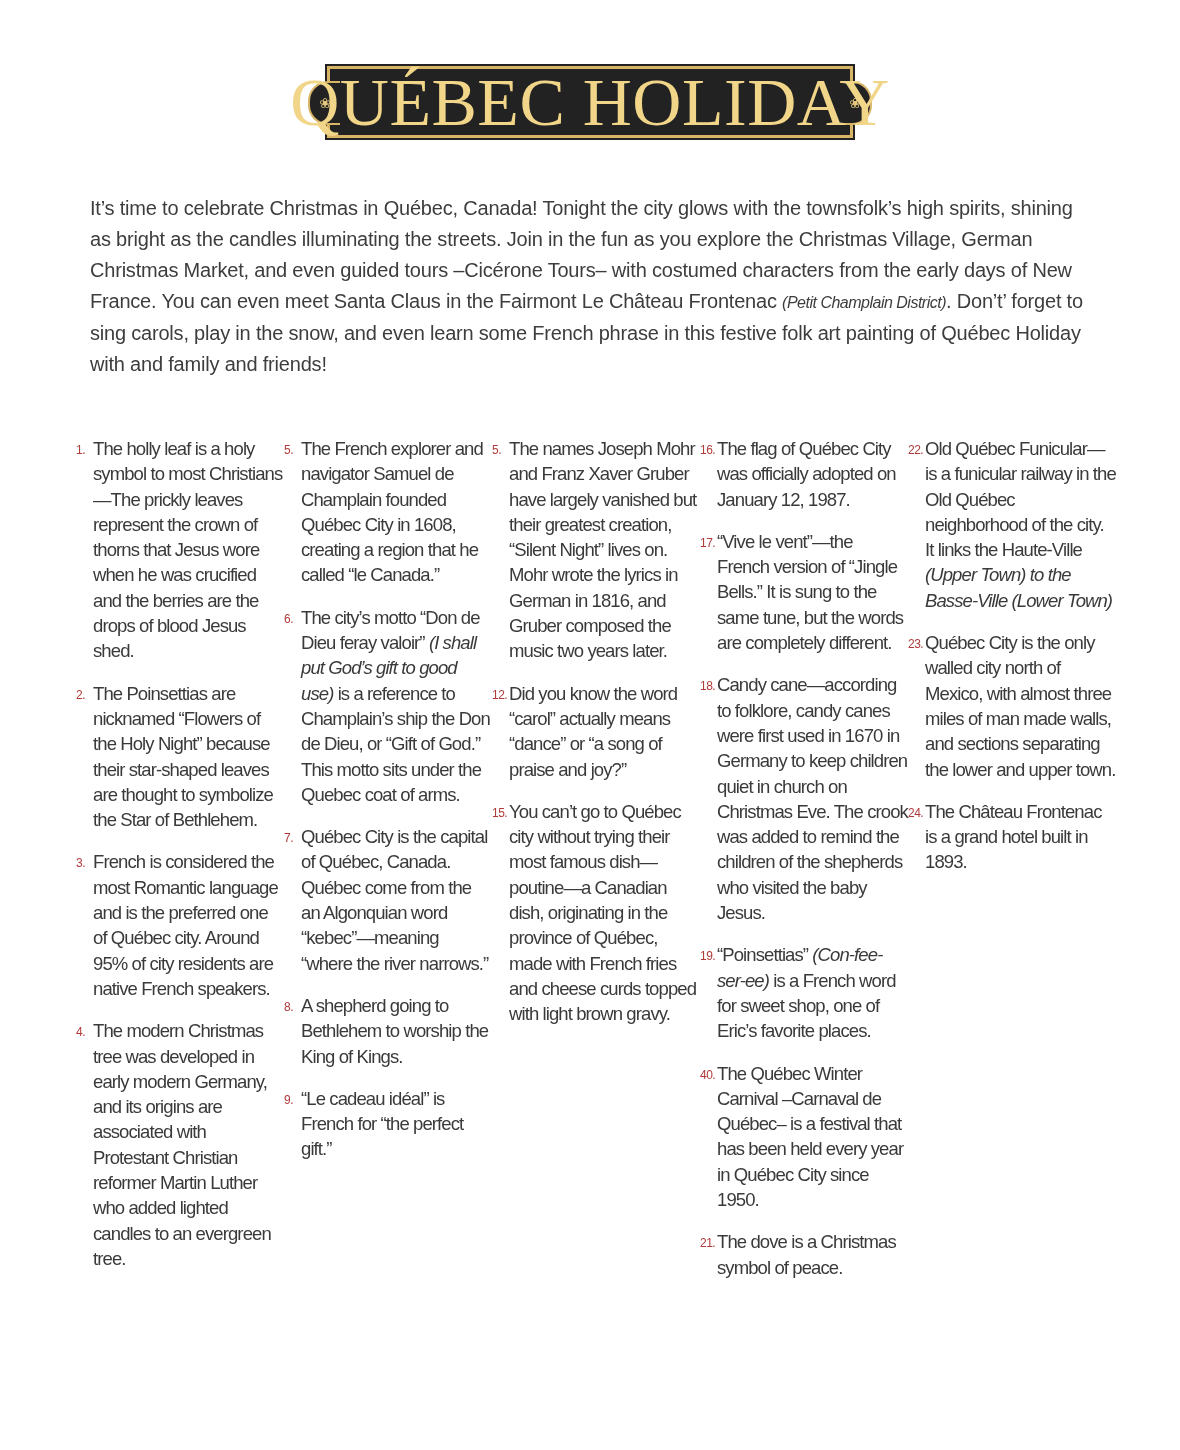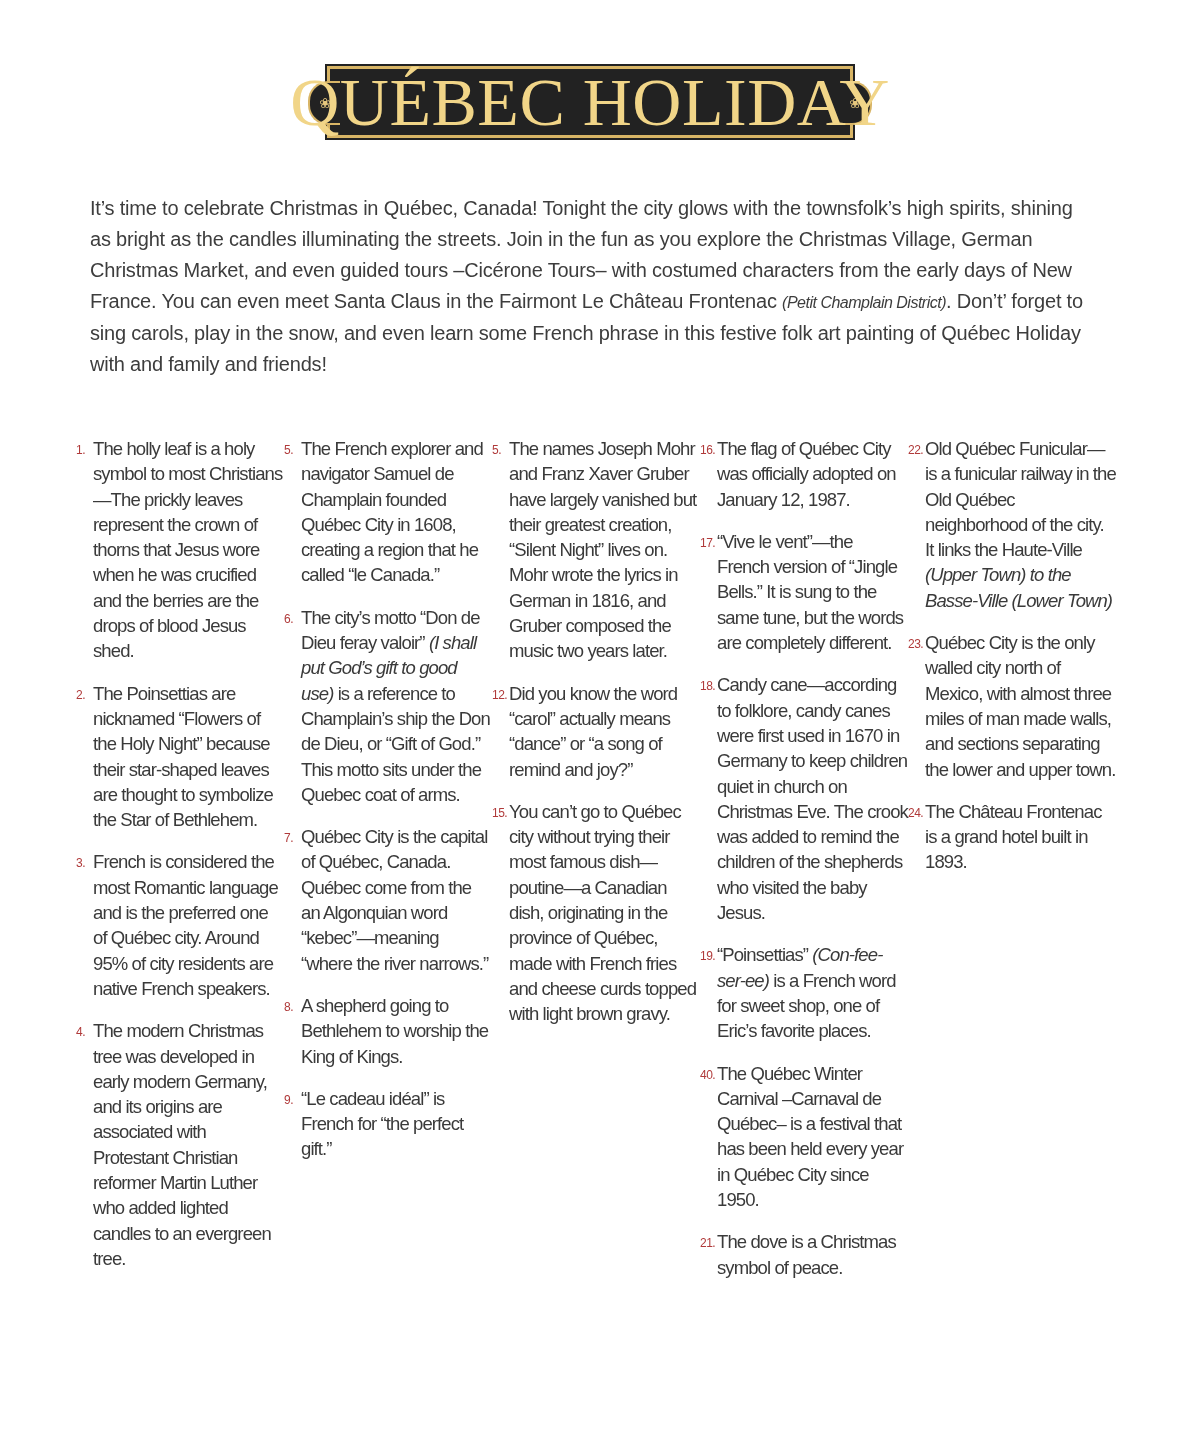--- a/index.html
+++ b/index.html
@@ -117,21 +117,21 @@
         <span class="txt"><span>“Le cadeau idéal” is French for “the perfect gift.”</span></span>
       </div>
   </div>
   <div class="col">
     <div class="fact">
         <span class="num">5.</span>
         <span class="txt"><span>The names Joseph Mohr and Franz Xaver Gruber have largely vanished but their greatest creation, “Silent Night” lives on. Mohr wrote the lyrics in German in 1816, and Gruber composed the music two years later.</span></span>
       </div>
     <div class="fact">
         <span class="num">12.</span>
-        <span class="txt"><span>Did you know the word “carol” actually means “dance” or “a song of remind and joy?”</span></span>
+        <span class="txt"><span>Did you know the word “carol” actually means “dance” or “a song of praise and joy?”</span></span>
       </div>
     <div class="fact">
         <span class="num">15.</span>
         <span class="txt"><span>You can’t go to Québec city without trying their most famous dish—poutine—a Canadian dish, originating in the province of Québec, made with French fries and cheese curds topped with light brown gravy.</span></span>
       </div>
   </div>
   <div class="col">
     <div class="fact">
         <span class="num">16.</span>
         <span class="txt"><span>The flag of Québec City was officially adopted on January 12, 1987.</span></span>

